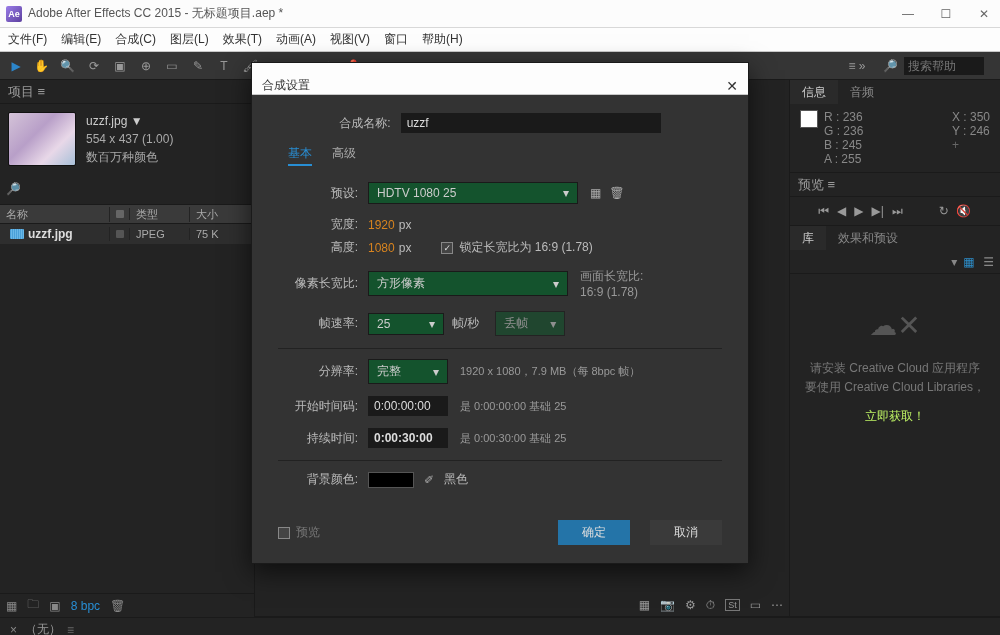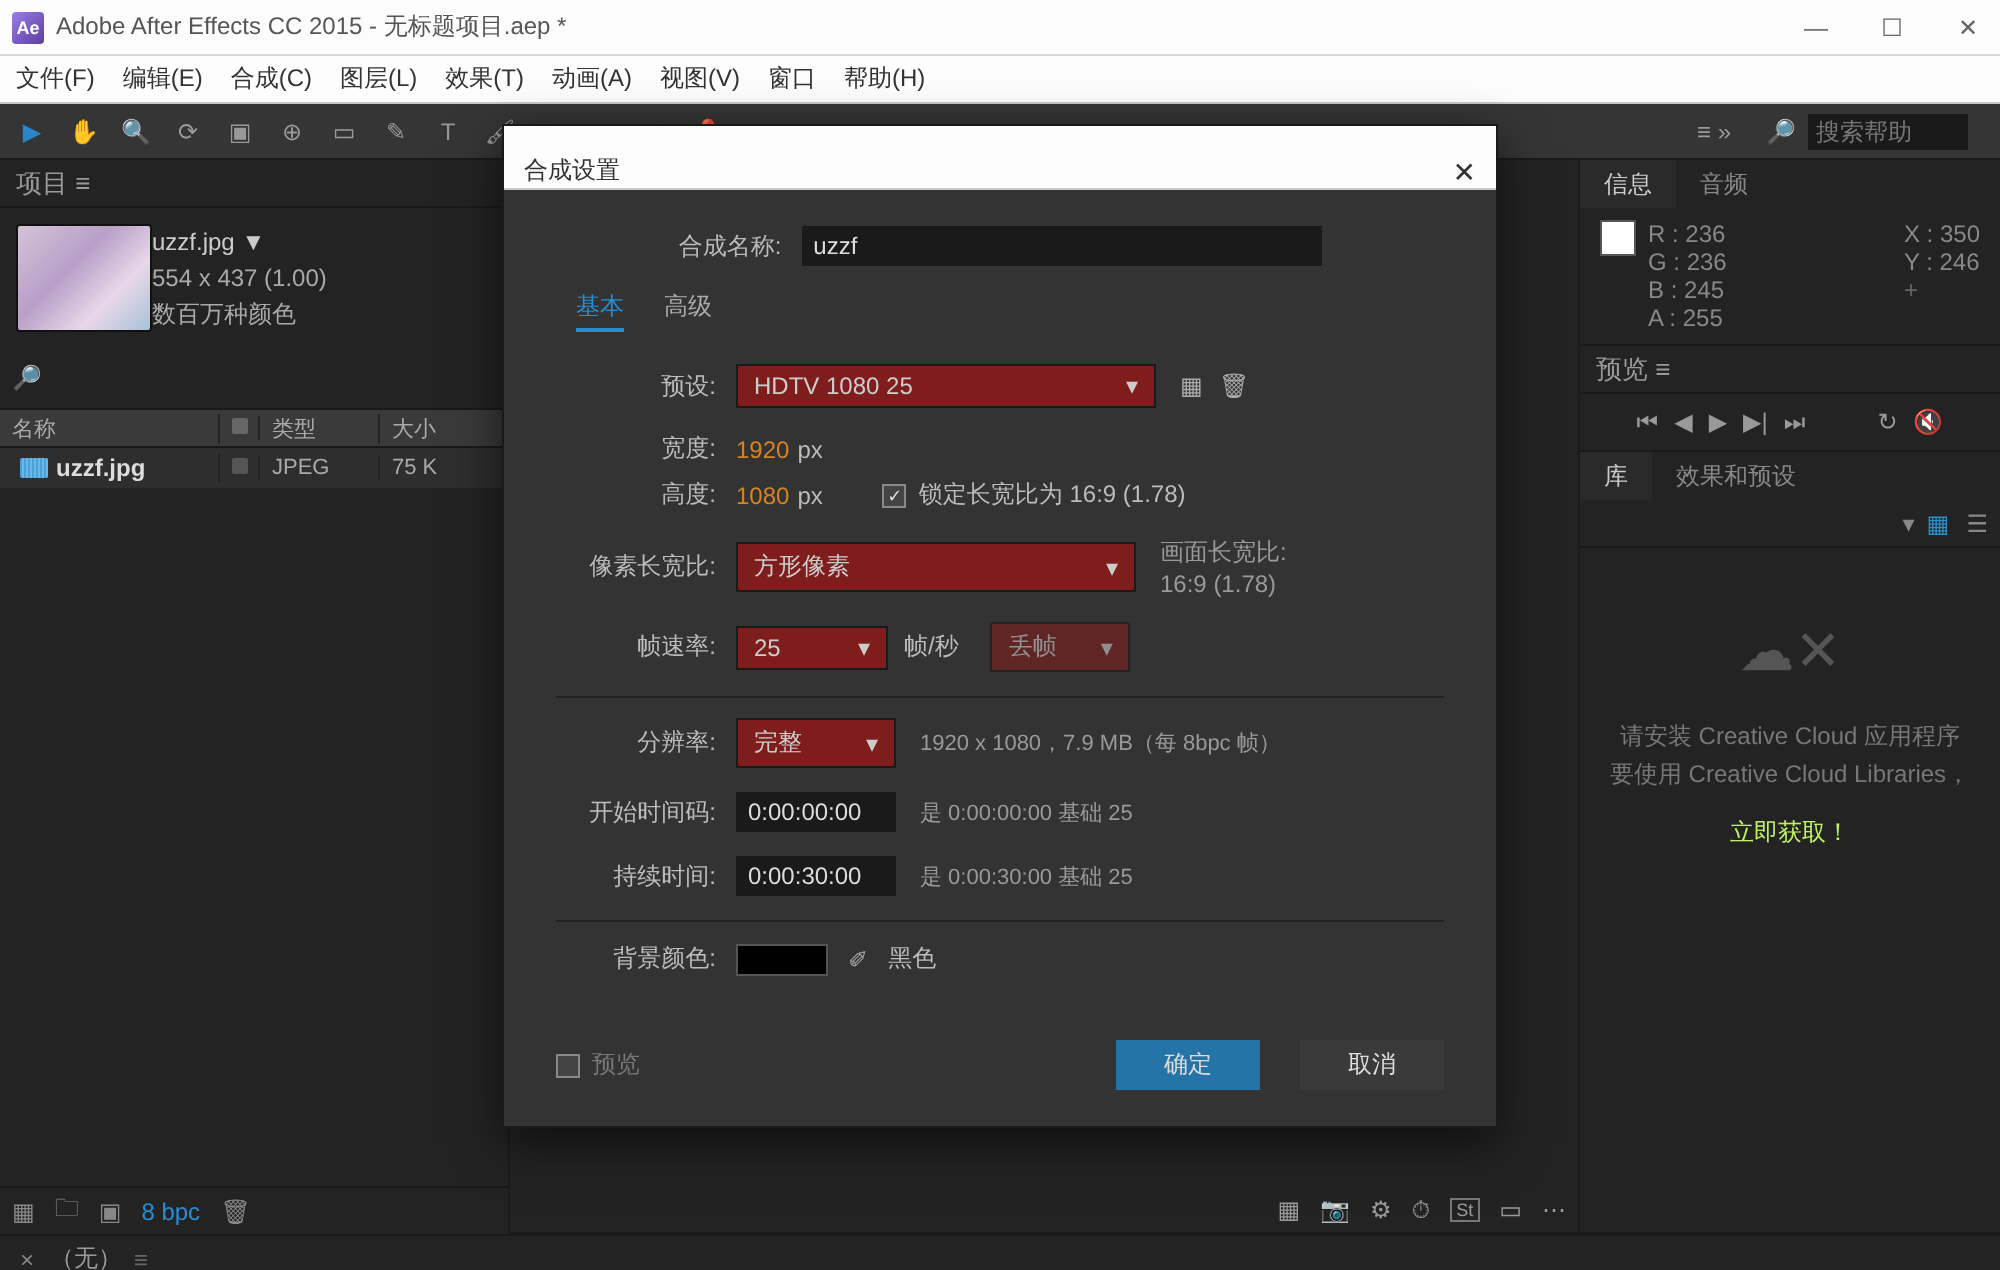--- a/index.html
+++ b/index.html
@@ -10,21 +10,21 @@
 .win-btns{display:flex;gap:18px;color:#666}
 .win-btn{cursor:pointer;width:20px;text-align:center}
 .menubar{height:24px;background:#fdfdfd;display:flex;align-items:center;padding:0 8px;gap:14px;color:#333;border-bottom:1px solid #c8c8c8}
 .menu-item{cursor:pointer}
 .toolbar{height:28px;background:#353535;border-bottom:1px solid #1a1a1a;display:flex;align-items:center;padding:0 6px;gap:6px}
 .tool-icon{width:20px;height:20px;display:flex;align-items:center;justify-content:center;color:#999;cursor:pointer}
 .tool-icon.active{color:#2c85c9}
 .content{display:flex;height:calc(100% - 28px - 24px - 28px - 18px)}
 .left-panel{width:255px;background:#232323;border-right:1px solid #1a1a1a;display:flex;flex-direction:column}
 .panel-header{height:24px;display:flex;align-items:center;padding:0 8px;color:#999;font-size:13px;border-bottom:1px solid #1a1a1a}
-.proj-item{display:flex;padding:8px;}
+.proj-item{display:flex;padding:8px;gap:10px}
 .thumb{width:68px;height:54px;background:linear-gradient(135deg,#d4c3d8 0%,#b89fc8 40%,#e8d8e8 70%,#a8c0d8 100%);border:1px solid #111;border-radius:2px}
 .proj-info{color:#aaa;font-size:11px;line-height:1.5}
 .proj-name{color:#ccc}
 .tri{color:#2d8eca}
 .list-header{display:flex;background:#3a3a3a;border-top:1px solid #1a1a1a;border-bottom:1px solid #1a1a1a;height:20px;align-items:center}
 .col{padding:0 6px;color:#aaa;font-size:11px;border-right:1px solid #232323}
 .list-row{display:flex;height:20px;align-items:center;background:#2e2e2e}
 .file-icon{width:14px;height:10px;background:repeating-linear-gradient(90deg,#4aa0d8,#4aa0d8 1px,#6ab8e8 1px,#6ab8e8 2px);margin:0 4px;border-radius:1px}
 .left-bottom{margin-top:auto;height:24px;border-top:1px solid #1a1a1a;display:flex;align-items:center;padding:0 6px;gap:10px;color:#888}
 .mid-panel{flex:1;background:#232323;display:flex;flex-direction:column;border-right:1px solid #1a1a1a}
@@ -50,21 +50,21 @@
 .dlg-title{height:32px;background:#fdfdfd;color:#333;display:flex;align-items:flex-end;padding:0 10px;justify-content:space-between;border-bottom:1px solid #c8c8c8}
 .dlg-close{cursor:pointer;font-size:14px}
 .dlg-body{padding:18px 26px 10px 26px;color:#bbb}
 .frow{display:flex;align-items:center;margin-bottom:12px}
 .flabel{width:80px;text-align:right;margin-right:10px;color:#bbb}
 .finput{background:#1a1a1a;border:none;color:#ddd;padding:3px 6px;outline:none}
 .finput.wide{width:260px}
 .dtabs{display:flex;gap:20px;margin:6px 0 16px 10px}
 .dtab{cursor:pointer;color:#aaa}
 .dtab.active{color:#288ed4;border-bottom:2px solid #288ed4;padding-bottom:2px}
-.dropdown{background:#7f1d1d;border:1px solid #1a1a1a;padding:3px 8px;display:flex;align-items:center;justify-content:space-between;cursor:pointer;color:#ccc}
+.dropdown{background:#14532d;border:1px solid #1a1a1a;padding:3px 8px;display:flex;align-items:center;justify-content:space-between;cursor:pointer;color:#ccc}
 .orange{color:#d8841f}
 .check{display:flex;align-items:center;gap:6px}
 .checkbox{width:12px;height:12px;border:1px solid #888;display:inline-flex;align-items:center;justify-content:center;background:#444}
 .checkbox.checked::after{content:"✓";color:#ddd;font-size:9px}
 .divider{border-top:1px solid #222;margin:10px 0}
 .aside{color:#999;font-size:11px;margin-left:12px}
 .color-sw{width:46px;height:16px;background:#000;border:1px solid #555;cursor:pointer}
 .eyedrop{color:#aaa;margin:0 10px;cursor:pointer}
 .dlg-footer{display:flex;justify-content:flex-end;gap:20px;padding:10px 26px 18px 26px;align-items:center}
 .dlg-footer .left{margin-right:auto;display:flex;align-items:center;gap:6px}
@@ -317,21 +317,21 @@
       </div>
 
       <div class="frow">
         <span class="flabel">开始时间码:</span>
         <input class="finput" style="width: 80px;" value="0:00:00:00">
         <span class="aside">是 0:00:00:00 基础 25</span>
       </div>
 
       <div class="frow">
         <span class="flabel">持续时间:</span>
-        <input class="finput" style="width: 80px;" value="0:00:30:00">
+        <input class="finput" style="width: 80px; font-weight: bold;" value="0:00:30:00">
         <span class="aside">是 0:00:30:00 基础 25</span>
       </div>
 
       <div class="divider"></div>
 
       <div class="frow">
         <span class="flabel">背景颜色:</span>
         <div class="color-sw"></div>
         <span class="eyedrop">✐</span>
         <span>黑色</span>

